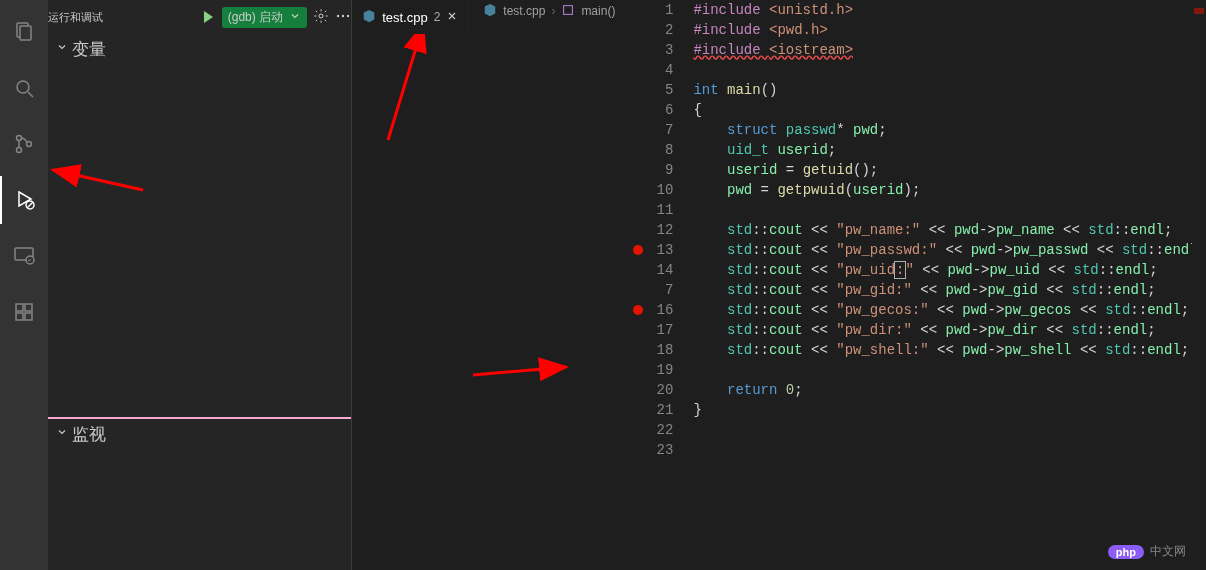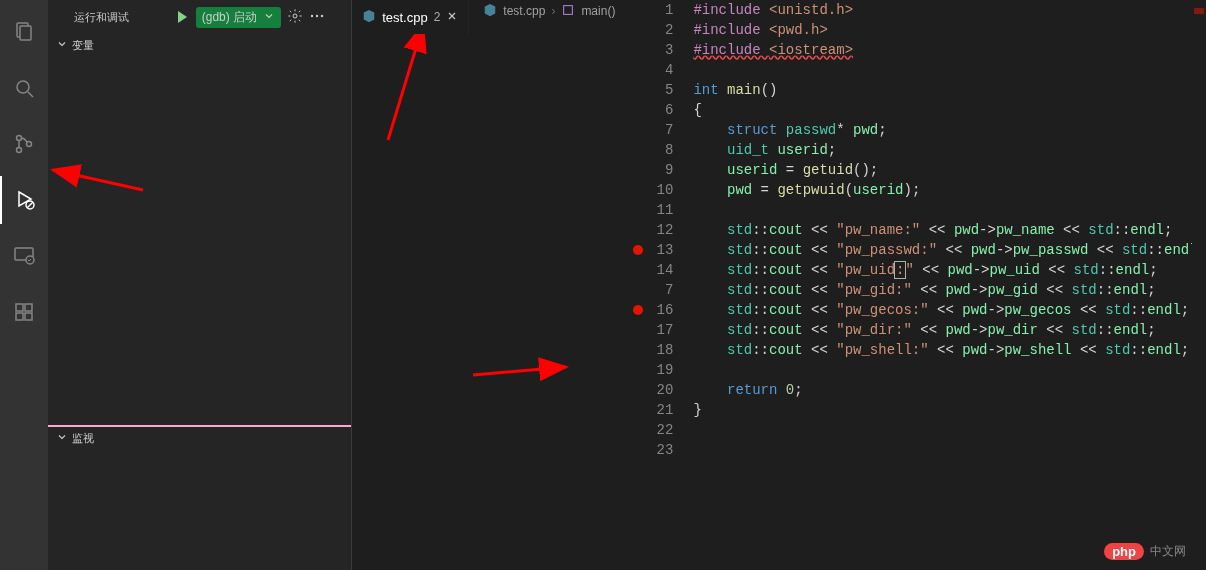--- a/index.html
+++ b/index.html
@@ -39,21 +39,21 @@
     .debug-panel {
       width: 476px;
       background: #252526;
       display: flex;
       flex-direction: column;
       position: relative;
     }
     .debug-header {
       display: flex;
       align-items: center;
-      padding: 6px 26px;
+      padding: 6px 0;
       height: 34px;
       gap: 8px;
     }
     .debug-title {
       color: #cccccc;
       font-size: 11px;
       flex: 0 0 auto;
     }
     .debug-config {
       display: flex;
@@ -73,21 +73,21 @@
       border-radius: 3px;
       display: flex;
       align-items: center;
       gap: 6px;
       font-size: 12px;
     }
     .gear, .more { color: #ccc; cursor:pointer; }
     .section-header {
       display: flex;
       padding: 4px 8px;
-      font-size: 11px;
+      font-size: 17px;
       color: #ccc;
       cursor: pointer;
       gap: 4px;
     }
     .section-body { flex: 1; }
     .watch-section {
       position: absolute;
       bottom: 120px;
       left: 0; right: 0;
       border-top: 2px solid #f9a8d4;
@@ -184,25 +184,25 @@
       position: absolute;
       bottom: 10px;
       right: 20px;
       display:flex;
       align-items:center;
       gap:6px;
       color: #888;
       font-size: 12px;
     }
     .watermark .php {
-      background: #ef4444;
+      background: #8b5cf6;
       color:#fff;
       border-radius: 10px;
       padding: 1px 8px;
-      font-size: 13px;
+      font-size: 11px;
       font-weight:bold;
     }
   </style>
 </head>
 <body>
 
 <div class="activity-bar">
   <div class="activity-icon">
     <svg width="24" height="24" viewBox="0 0 24 24" fill="none" stroke="currentColor" stroke-width="1.5">
         <rect x="5" y="3" width="11" height="14" rx="1"></rect>

